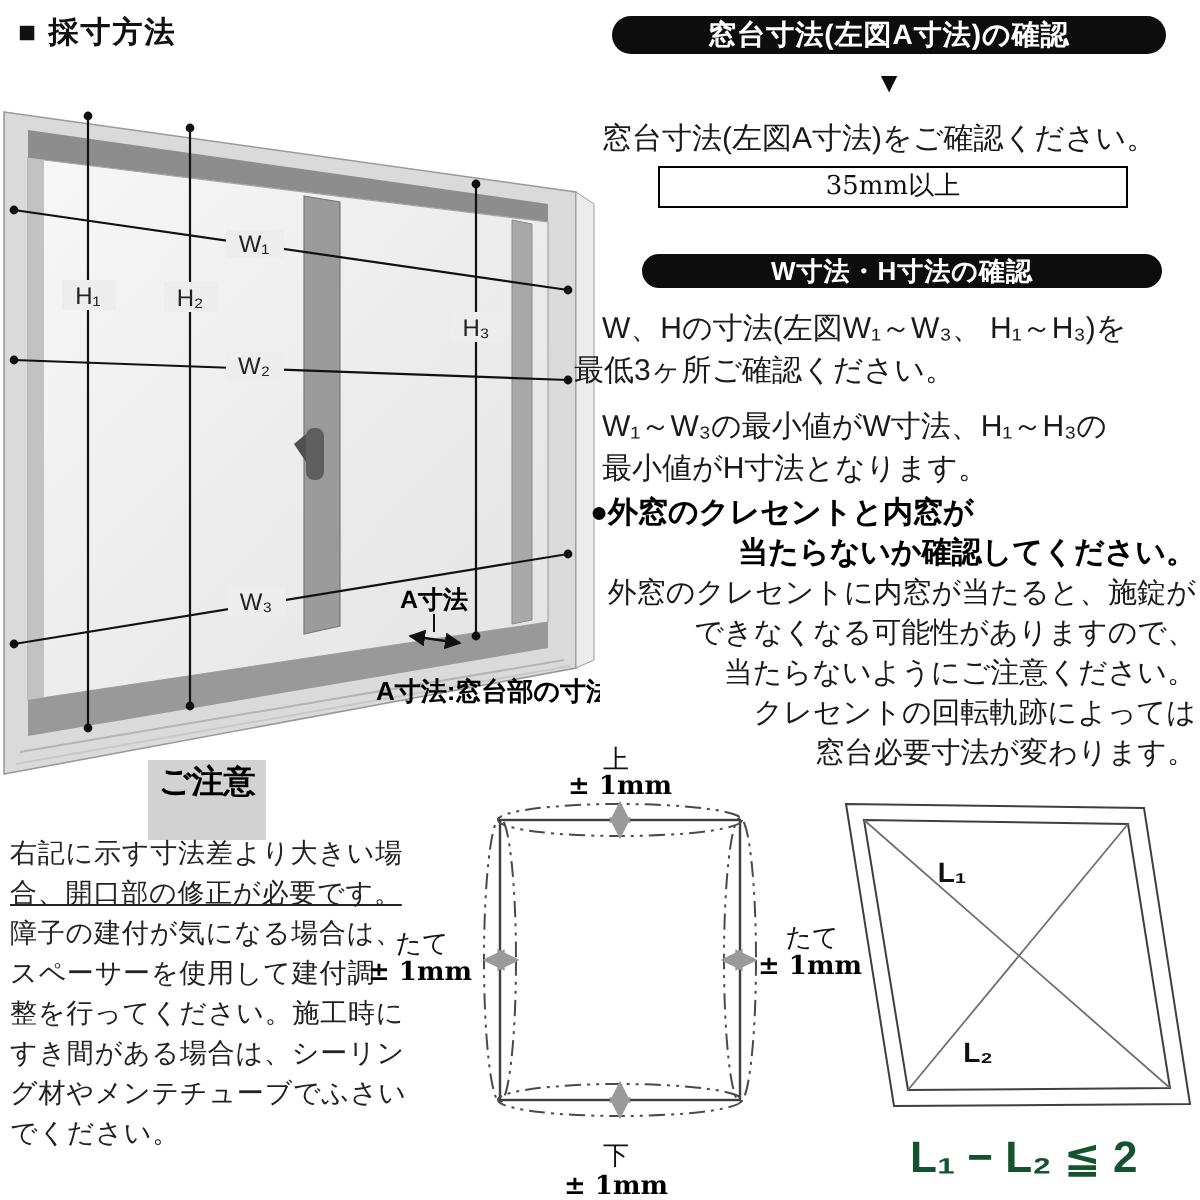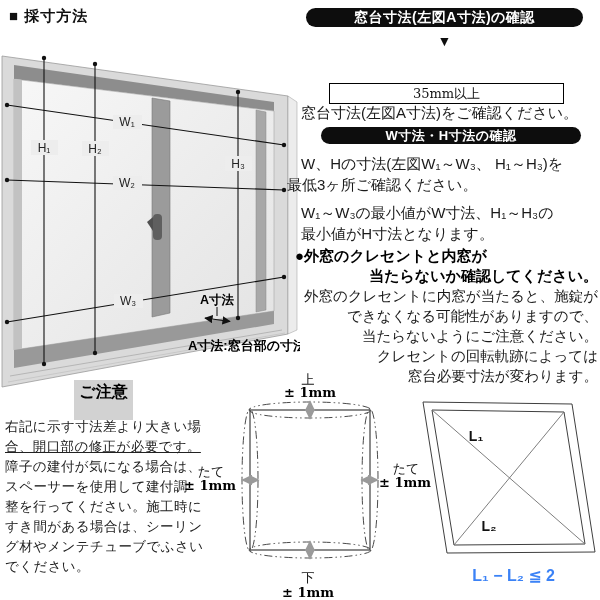--- a/index.html
+++ b/index.html
@@ -7,36 +7,36 @@
         font-family:"Liberation Sans","DejaVu Sans",sans-serif;color:#111;}
   .abs{position:absolute;}
   .title{left:9px;top:7px;font-size:15px;font-weight:bold;letter-spacing:1px;}
   .pill{background:#0d0d0d;color:#fff;font-weight:bold;text-align:center;border-radius:11px;}
   .pill1{left:306px;top:8px;width:277px;height:19px;line-height:19px;font-size:14px;letter-spacing:0.5px;}
   .pill2{left:321px;top:127px;width:260px;height:17px;line-height:17px;font-size:13px;letter-spacing:0.5px;}
   .dn-arrow{left:306px;top:33px;width:277px;text-align:center;font-size:14px;color:#0d0d0d;}
   .jp15{font-size:15px;white-space:nowrap;color:#1a1a1a;}
   .jp145{font-size:14.5px;white-space:nowrap;color:#1a1a1a;}
   .bold{font-weight:bold;color:#000;}
-  .instr1{left:301px;top:60px;margin-top:44px;}
+  .instr1{left:301px;top:60px;}
   .reqbox{left:329px;top:83px;width:233px;height:19px;border:1px solid #000;
           font-family:"DejaVu Serif","Liberation Serif",serif;font-size:13px;
           text-align:center;line-height:19px;}
   .s2p1l1{left:301px;top:155px;}
   .s2p1l2{left:287px;top:176px;}
   .s2p2l1{left:301px;top:204px;}
   .s2p2l2{left:301px;top:225px;}
   .s3b1{left:295px;top:247px;}
   .s3b2{right:2px;top:267px;text-align:right;}
   .s3l{right:2px;text-align:right;}
   .notice-header{left:74px;top:380px;width:59px;height:40px;background:#d2d2d2;
                  font-size:16px;font-weight:bold;text-align:center;line-height:23px;color:#000;}
   .notice-line{left:5px;font-size:13.5px;letter-spacing:0.4px;white-space:nowrap;color:#222;}
-  .formula{left:455px;top:566px;width:100px;text-align:right;font-size:16px;font-weight:bold;
-           white-space:nowrap;color:#3b82f6;}
+  .formula{left:455px;top:566px;width:100px;text-align:right;font-size:22px;font-weight:bold;
+           white-space:nowrap;color:#14532d;}
   svg text{font-family:"Liberation Sans","DejaVu Sans",sans-serif;}
   svg .dimlabel{font-size:12px;fill:#222;}
   svg .smallbold{font-size:12.5px;font-weight:bold;fill:#000;}
   svg .caption{font-size:13px;font-weight:bold;fill:#000;}
   svg .tol-dir{font-size:13px;fill:#111;}
   svg .tol-val{font-size:13px;font-weight:bold;fill:#000;font-family:"DejaVu Serif","Liberation Serif",serif;}
   svg .llabel{font-size:14px;font-weight:bold;fill:#111;}
 </style>
 </head>
 <body>

